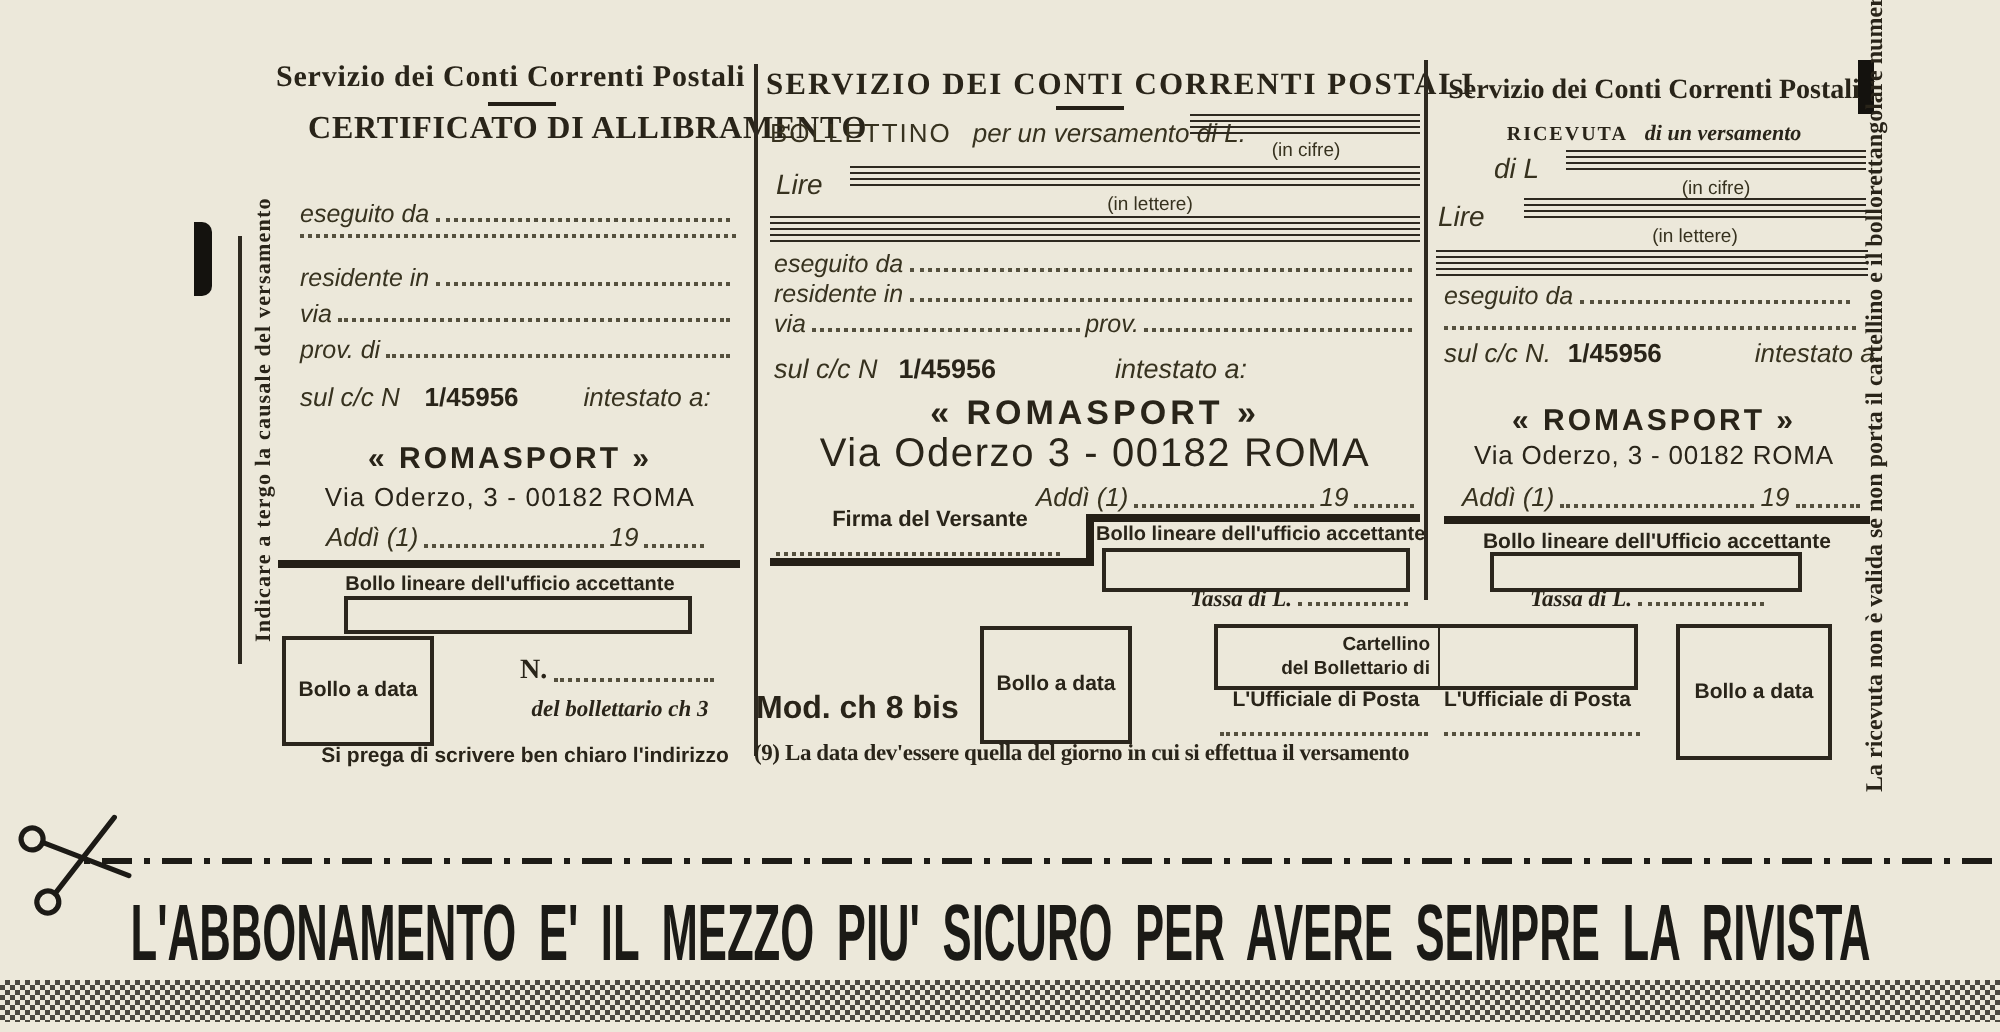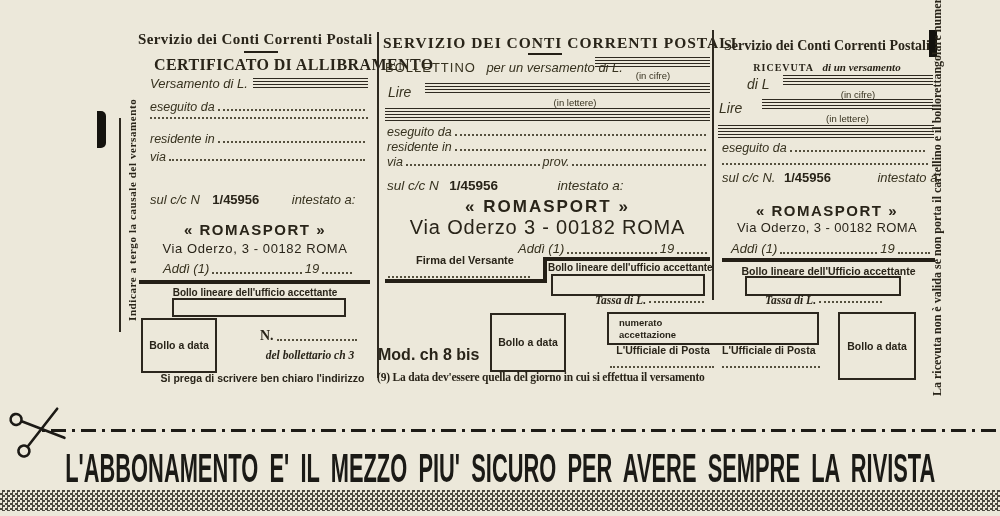--- a/index.html
+++ b/index.html
@@ -40,36 +40,36 @@
 
   <div class="abs vline" style="left:119px;top:118px;height:214px;width:2px;"></div>
   <div class="abs vtext ctr" style="left:123px;top:85px;height:250px;width:16px;">
     <span class="b ser nw" style="font-size:11px;letter-spacing:.6px;">Indicare a tergo la causale del versamento</span>
   </div>
 
   <div class="abs ctr title1 nw" style="left:138px;top:32px;width:234px;">Servizio dei Conti Correnti Postali</div>
   <div class="abs thick" style="left:244px;top:51px;width:34px;height:2px;"></div>
   <div class="abs ctr ser b nw" style="left:154px;top:56px;width:234px;font-size:16px;letter-spacing:.4px;">CERTIFICATO DI ALLIBRAMENTO</div>
 
-  <div class="row" style="left:150px;top:77px;width:218px;">
-    <span class="lbl nw" style="font-size:13px;">Versamento di L.</span>
-    <span class="rl rlf"></span>
-  </div>
 
   <div class="row" style="left:150px;top:100px;width:218px;">
     <span class="lbl">eseguito da</span>
     <span class="dots"></span>
   </div>
   <div class="dline" style="left:150px;top:104px;width:218px;top:117px;"></div>
   <div class="row" style="left:150px;top:132px;width:218px;">
     <span class="lbl">residente in</span>
     <span class="dots"></span>
   </div>
   <div class="row" style="left:150px;top:150px;width:218px;">
     <span class="lbl">via</span>
+    <span class="dots"></span>
+  </div>
+  <div class="row" style="left:150px;top:168px;width:218px;">
+    <span class="lbl">prov. di</span>
     <span class="dots"></span>
   </div>
 
   <div class="abs nw" style="left:150px;top:190px;width:218px;">
     <span class="lbl" style="font-size:13px;">sul c/c N</span>
     <span class="b" style="font-size:13px;margin-left:8px;">1/45956</span>
     <span class="lbl" style="font-size:13px;margin-left:28px;">intestato a:</span>
   </div>
 
   <div class="abs ctr payee nw" style="left:138px;top:221px;width:234px;font-size:15px;">« ROMASPORT »</div>
@@ -157,23 +157,23 @@
   <div class="row" style="left:595px;top:294px;width:112px;">
     <span class="ser b i nw" style="font-size:11.5px;">Tassa di L.</span>
     <span class="dots"></span>
   </div>
 
   <div class="abs box" style="left:490px;top:313px;width:72px;height:55px;display:flex;align-items:center;justify-content:center;">
     <span class="smb nw" style="font-size:10.5px;">Bollo a data</span>
   </div>
 
   <div class="abs box" style="left:607px;top:312px;width:208px;height:29px;display:flex;">
-    <div style="flex:1;display:flex;flex-direction:column;justify-content:center;padding-left:10px;">
-      <span class="smb nw" style="font-size:9.5px;">numerato</span>
-      <span class="smb nw" style="font-size:9.5px;">accettazione</span>
+    <div style="width:106px;border-right:1.5px solid #2b261d;display:flex;flex-direction:column;justify-content:center;align-items:flex-end;padding-right:4px;">
+      <span class="smb nw" style="font-size:9.5px;">Cartellino</span>
+      <span class="smb nw" style="font-size:9.5px;">del Bollettario di</span>
     </div>
   </div>
   <div class="abs ctr smb nw" style="left:613px;top:344px;width:100px;font-size:10.5px;">L'Ufficiale di Posta</div>
   <div class="abs ctr smb nw" style="left:722px;top:344px;width:92px;font-size:10.5px;">L'Ufficiale di Posta</div>
   <div class="dline" style="left:610px;top:366px;width:104px;"></div>
   <div class="dline" style="left:722px;top:366px;width:98px;"></div>
 
   <div class="abs b nw" style="left:378px;top:346px;font-size:16px;">Mod. ch 8 bis</div>
   <div class="abs ser b nw" style="left:377px;top:371px;width:340px;font-size:11.5px;letter-spacing:-.2px;">(9) La data dev'essere quella del giorno in cui si effettua il versamento</div>
 

